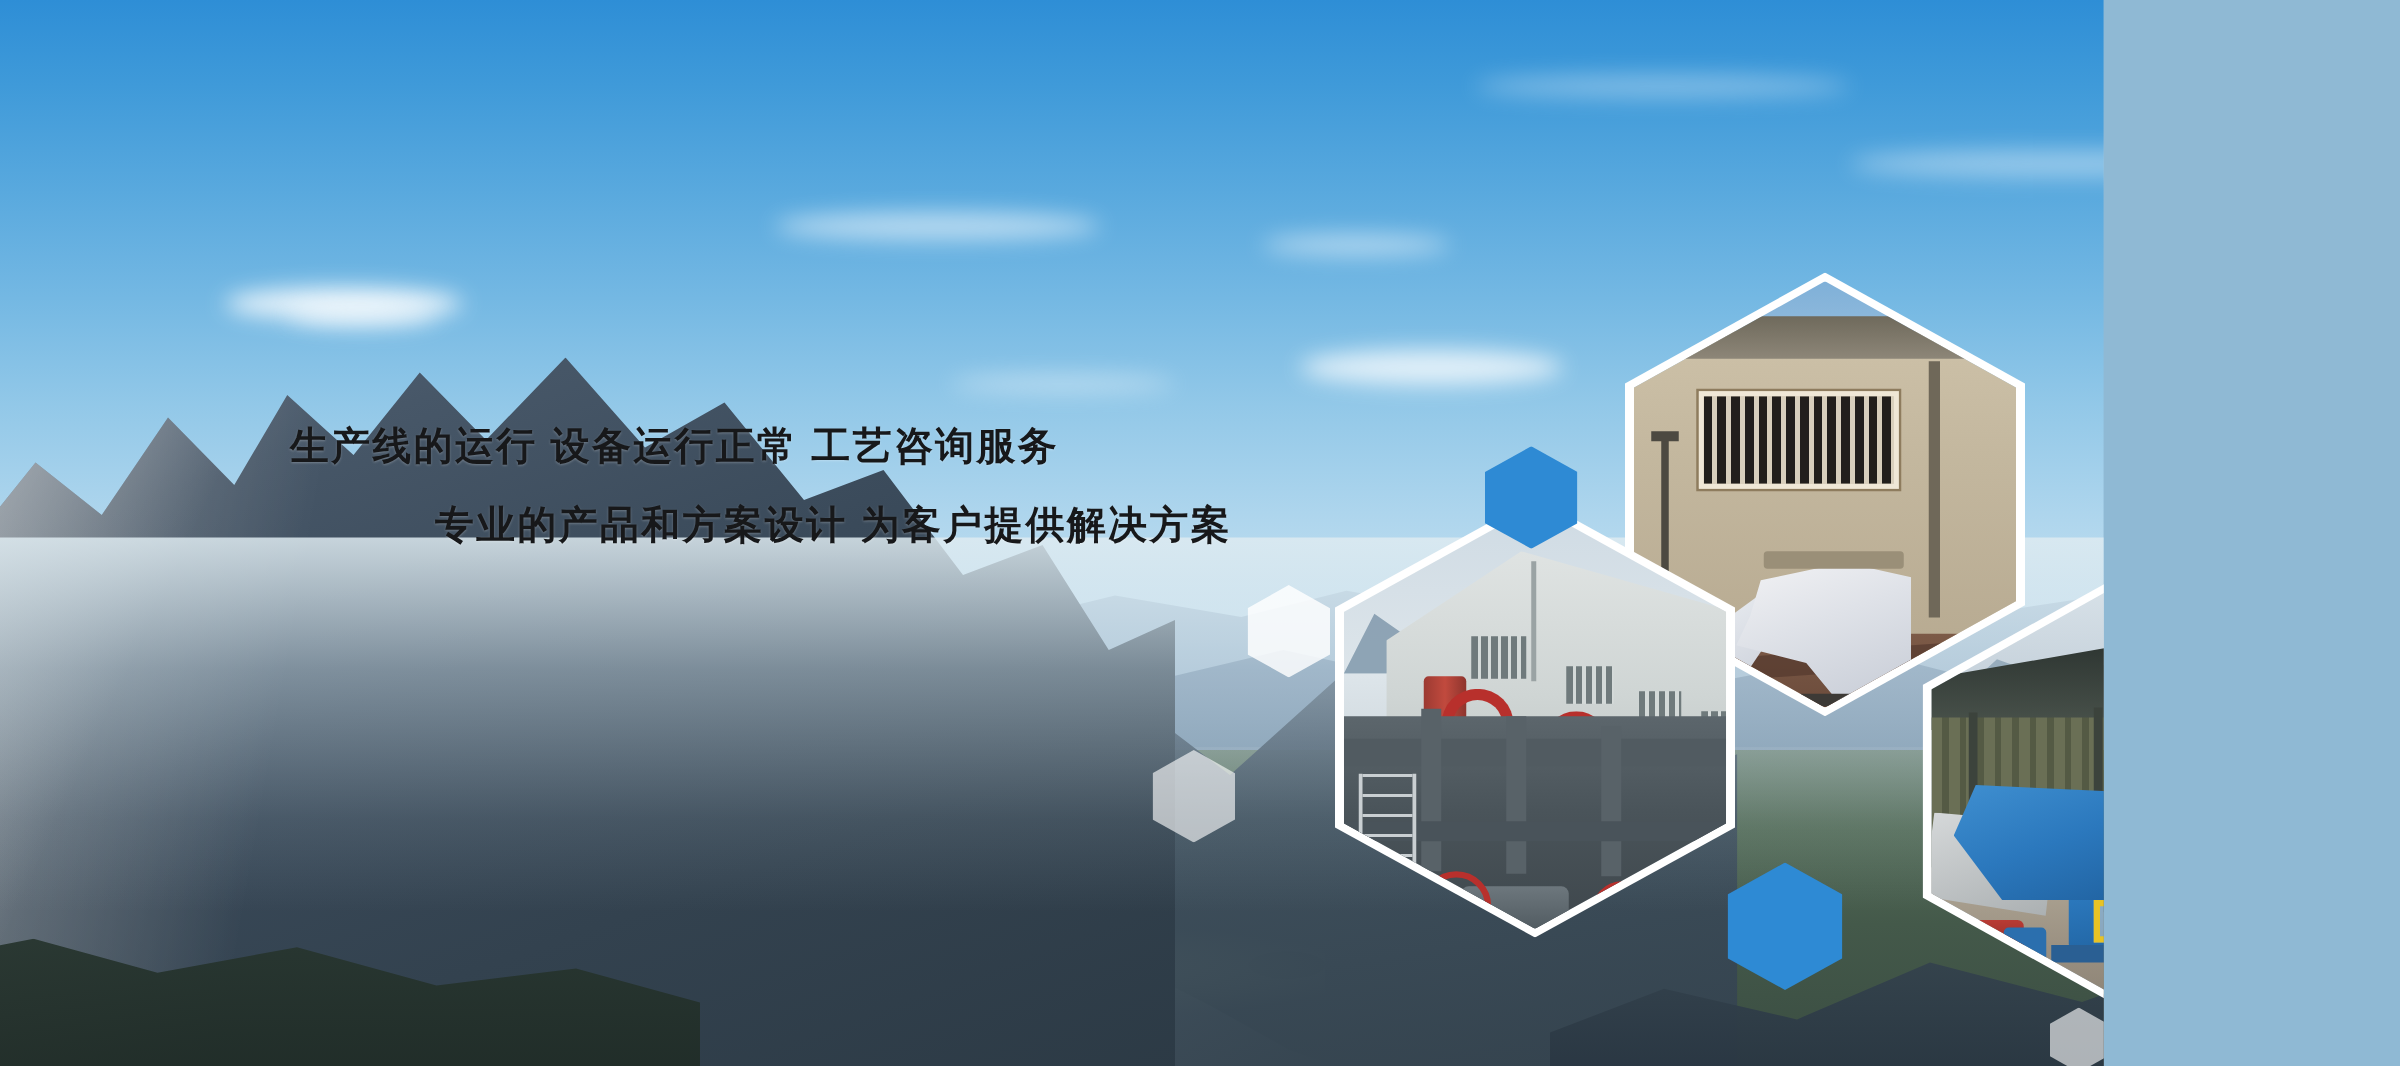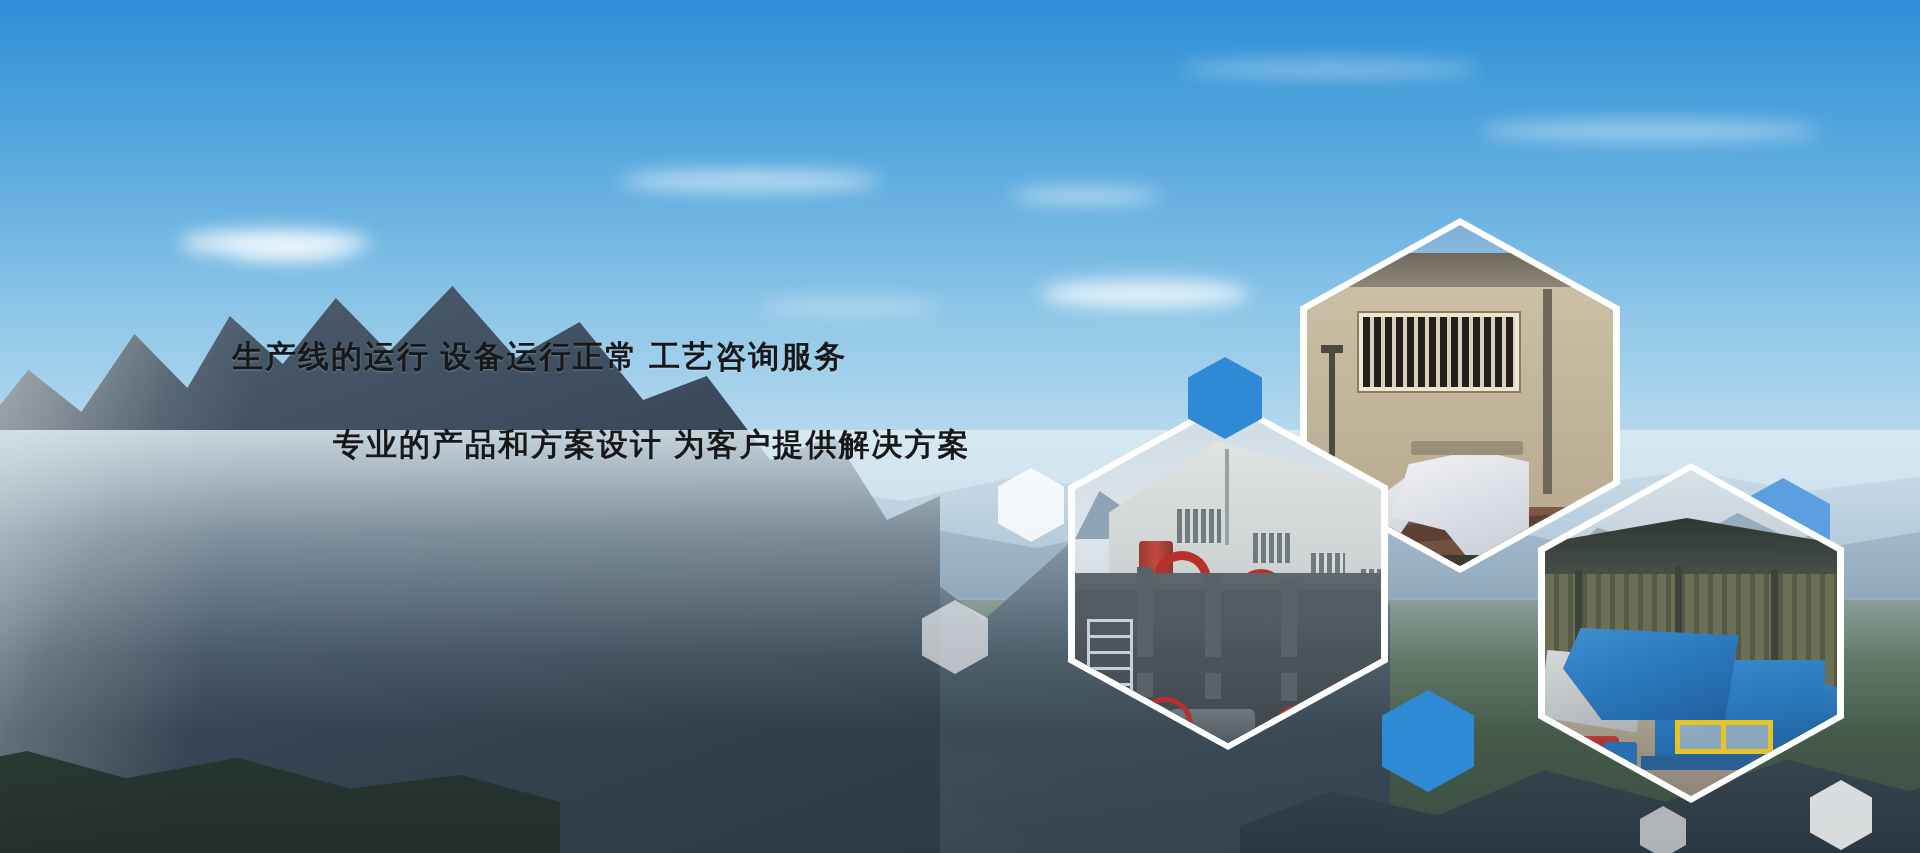--- a/index.html
+++ b/index.html
@@ -2,21 +2,21 @@
 <html lang="zh"><head>
 <meta charset="utf-8">
 <title>Banner</title>
 <style>
   * { margin:0; padding:0; box-sizing:border-box; }
   html,body { width:1920px; height:853px; overflow:hidden; }
   body {
     font-family:"Liberation Sans","DejaVu Sans",sans-serif;
     background:#8fb9d4;
   }
-  .banner { position:relative; width:1920px; height:853px; overflow:hidden; }
+  .banner { position:relative; width:1683px; height:853px; overflow:hidden; }
 
   
   .bg { position:absolute; inset:0; }
   .sky {
     position:absolute; left:0; top:0; width:100%; height:100%;
     background:linear-gradient(180deg,
        #2e8ed6 0%, #3f9ad9 8%, #59a9de 18%, #74b8e3 28%,
        #92c8e8 38%, #adD5ed 48%, #c3dfef 57%, #d2e4ee 64%,
        #dbe7ec 70%, #e2eaee 76%, #e8edef 82%, #eef1f2 92%, #f2f4f4 100%);
   }
@@ -131,21 +131,21 @@
   }
 
   
   .copy { position:absolute; left:0; top:0; width:980px; }
   .headline {
     position:absolute; color:#17181a; font-weight:700;
     font-size:31px; letter-spacing:2px; white-space:nowrap;
     text-shadow:0 1px 2px rgba(255,255,255,.25);
   }
   .line1 { left:232px; top:336px; }
-  .line2 { left:333px; top:399px;margin-top:25px; }
+  .line2 { left:348px; top:399px; }
 
   
   .hex {
     position:absolute;
     clip-path:polygon(50% 0%, 100% 25%, 100% 75%, 50% 100%, 0% 75%, 0% 25%);
   }
   .photo-hex {
     position:absolute;
     clip-path:polygon(50% 0%, 100% 25%, 100% 75%, 50% 100%, 0% 75%, 0% 25%);
     background:#ffffff;

